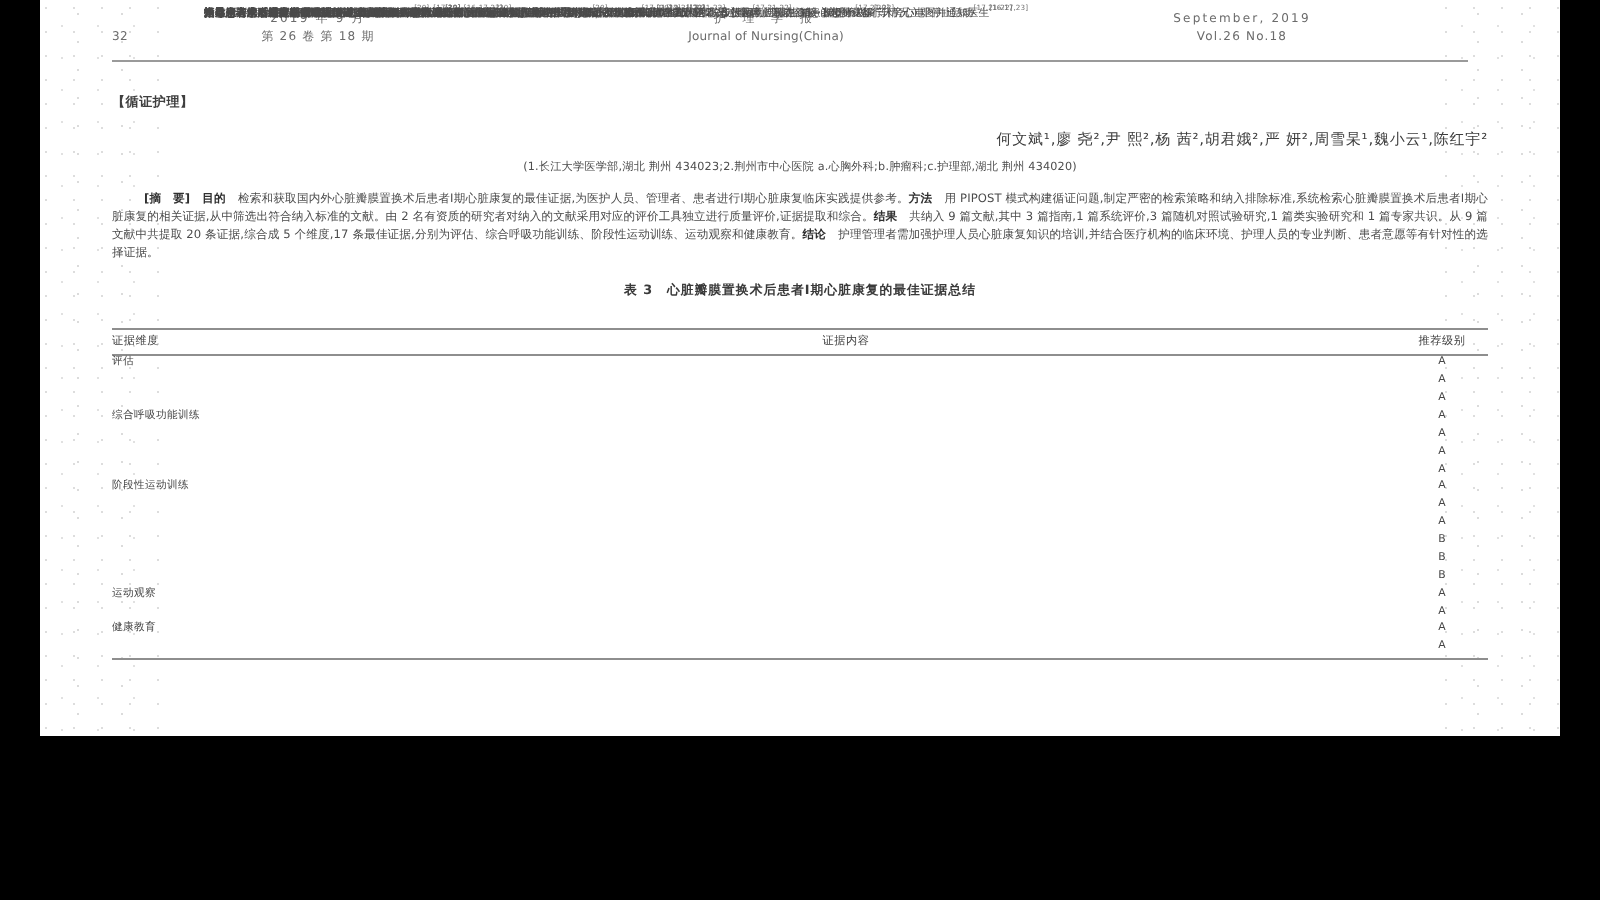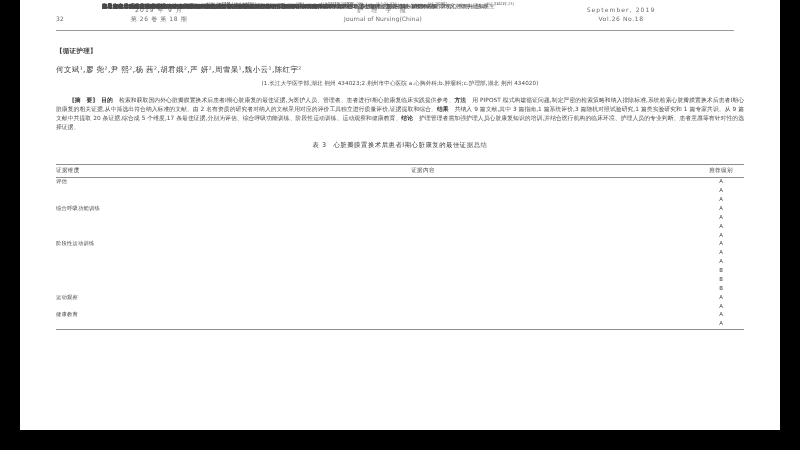--- a/index.html
+++ b/index.html
@@ -3,21 +3,21 @@
 <meta charset="utf-8">
 <style>
   html, body {
     margin: 0;
     padding: 0;
     background: #000000;
   }
   #screen {
     position: relative;
     width: 800px;
-    height: 430px;
+    height: 368px;
     background: #000000;
     overflow: hidden;
     font-family: "DejaVu Sans", "Liberation Sans", sans-serif;
   }
   
   #page {
     position: absolute;
     left: 20px;
     top: 0px;
     width: 760px;
@@ -100,21 +100,21 @@
     margin-top: 4px;
     text-align: center;
     font-size: 15.5px;
     font-weight: bold;
     color: #2e2e2e;
     letter-spacing: 0.6px;
     font-family: "DejaVu Serif", "Liberation Serif", serif;
   }
   .authors {
     margin-top: 9px;
-    text-align: left;
+    text-align: right;
     font-size: 7.5px;
     color: #3d3d3d;
     letter-spacing: 0.4px;
   }
   .affiliation {
     margin-top: 5px;
     text-align: center;
     font-size: 5.6px;
     color: #4d4d4d;
     letter-spacing: 0.1px;
@@ -134,21 +134,21 @@
     font-weight: bold;
     color: #2f2f2f;
   }
   .abstract .sp { display: inline-block; width: 6px; }
 
   
   .table-wrap { margin-top: 9px; }
   .table-title {
     text-align: center;
     font-size: 6.4px;
-    font-weight: normal;
+    font-weight: bold;
     color: #3a3a3a;
     letter-spacing: 0.5px;
     margin-bottom: 14px;
   }
   table.evidence {
     width: 100%;
     border-collapse: collapse;
     font-size: 5.3px;
     color: #4a4a4a;
     table-layout: fixed;

